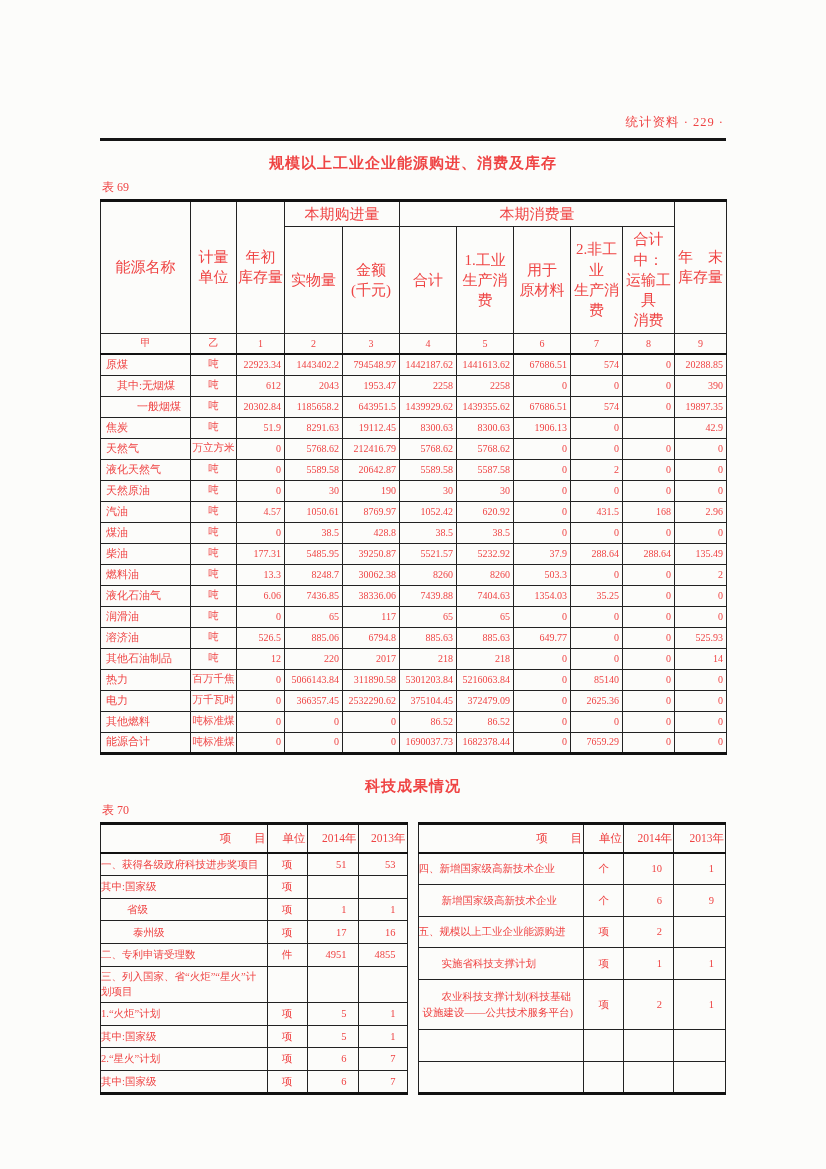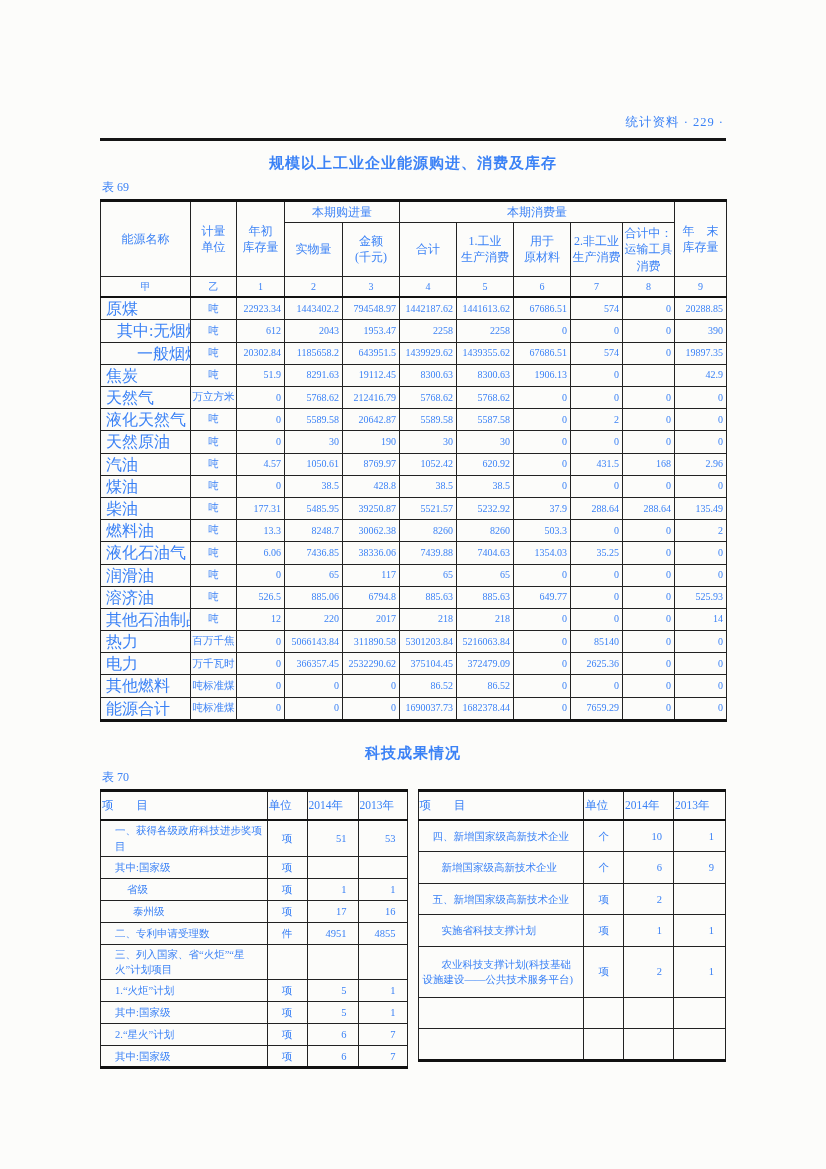--- a/index.html
+++ b/index.html
@@ -1,19 +1,19 @@
 <!DOCTYPE html>
 <html><head>
 <meta charset="utf-8">
 <style>
   * { box-sizing: border-box; }
   html,body { margin:0; padding:0; background:#9a9a9a; }
   .page {
     width:826px; height:1169px; margin:0 auto; background:#fcfcfa;
-    position:relative; color:#3b82f6;
+    position:relative; color:#ef4444;
     font-family:"Liberation Serif","DejaVu Serif",serif;
   }
   .content { position:absolute; left:100px; top:114px; width:626px; }
 
   .page-header { text-align:right; font-size:12.5px; letter-spacing:1px; padding:0 2px 7px 0; }
   .top-rule { border:0; border-top:3px solid #151515; height:0; }
 
   .tbl-title {
     text-align:center; font-weight:bold; font-size:15px;
     font-family:"Liberation Sans","DejaVu Sans",sans-serif;
@@ -24,41 +24,41 @@
   
   table.t69 {
     border-collapse:collapse; table-layout:fixed; width:626px;
     border-top:3px solid #111; border-bottom:3px solid #111;
   }
   .t69 th, .t69 td {
     border:1px solid #222; font-weight:normal; overflow:hidden;
   }
   .t69 thead th {
     text-align:center; vertical-align:middle; white-space:pre-line;
-    font-size:12px; line-height:1.35; padding:2px 1px;
+    font-size:15px; line-height:1.35; padding:2px 1px;
   }
   .t69 tr.code td { height:21px; text-align:center; font-size:10px; }
   .t69 tr.code td { border-bottom:2px solid #111; }
   .t69 tbody td { height:21px; font-size:10px; line-height:1.2; padding:1px 2px; white-space:nowrap; }
-  .t69 td.name { text-align:left; font-size:16px; padding-left:5px; }
+  .t69 td.name { text-align:left; font-size:11px; padding-left:5px; }
   .t69 td.name.ind1 { padding-left:16px; }
   .t69 td.name.ind2 { padding-left:36px; }
   .t69 td.unit { text-align:center; font-size:10.5px; padding:1px 1px; }
   .t69 td.num { text-align:right; padding-right:3px; }
 
   
   .t70-wrap { display:flex; gap:10px; margin-top:2px; }
   table.t70 {
     border-collapse:collapse; table-layout:fixed; height:273px;
     border-top:3px solid #111; border-bottom:3px solid #111;
   }
   .t70 th, .t70 td { border:1px solid #222; font-weight:normal; overflow:hidden; }
-  .t70 thead th { height:30px; text-align:left; font-size:11.5px; border-bottom:2px solid #111; }
+  .t70 thead th { height:30px; text-align:right; font-size:11.5px; border-bottom:2px solid #111; }
   .t70 tbody td { height:22px; font-size:10.5px; line-height:1.45; padding:2px 3px; }
-  .t70 td.item { text-align:left; padding-left:14px; }
+  .t70 td.item { text-align:left; padding-left:0; }
   .t70 td.item.ind2 { padding-left:26px;margin-left:36px; }
   .t70 td.item.ind3 { padding-left:32px; }
   .t70 td.item.hang { padding-left:4px; text-indent:19px;margin-top:23px; }
   .t70 td.unit { text-align:center; }
   .t70 td.num { text-align:right; padding-right:11px; }
 </style>
 </head>
 <body>
 
 <div class="page">
@@ -483,21 +483,21 @@
               <td class="num">10</td>
               <td class="num">1</td>
             </tr>
             <tr>
               <td class="item hang">新增国家级高新技术企业</td>
               <td class="unit">个</td>
               <td class="num">6</td>
               <td class="num">9</td>
             </tr>
             <tr>
-              <td class="item">五、新增国家级高新技术企业</td>
+              <td class="item">五、规模以上工业企业能源购进</td>
               <td class="unit">项</td>
               <td class="num">2</td>
               <td class="num"></td>
             </tr>
             <tr>
               <td class="item hang">实施省科技支撑计划</td>
               <td class="unit">项</td>
               <td class="num">1</td>
               <td class="num">1</td>
             </tr>

